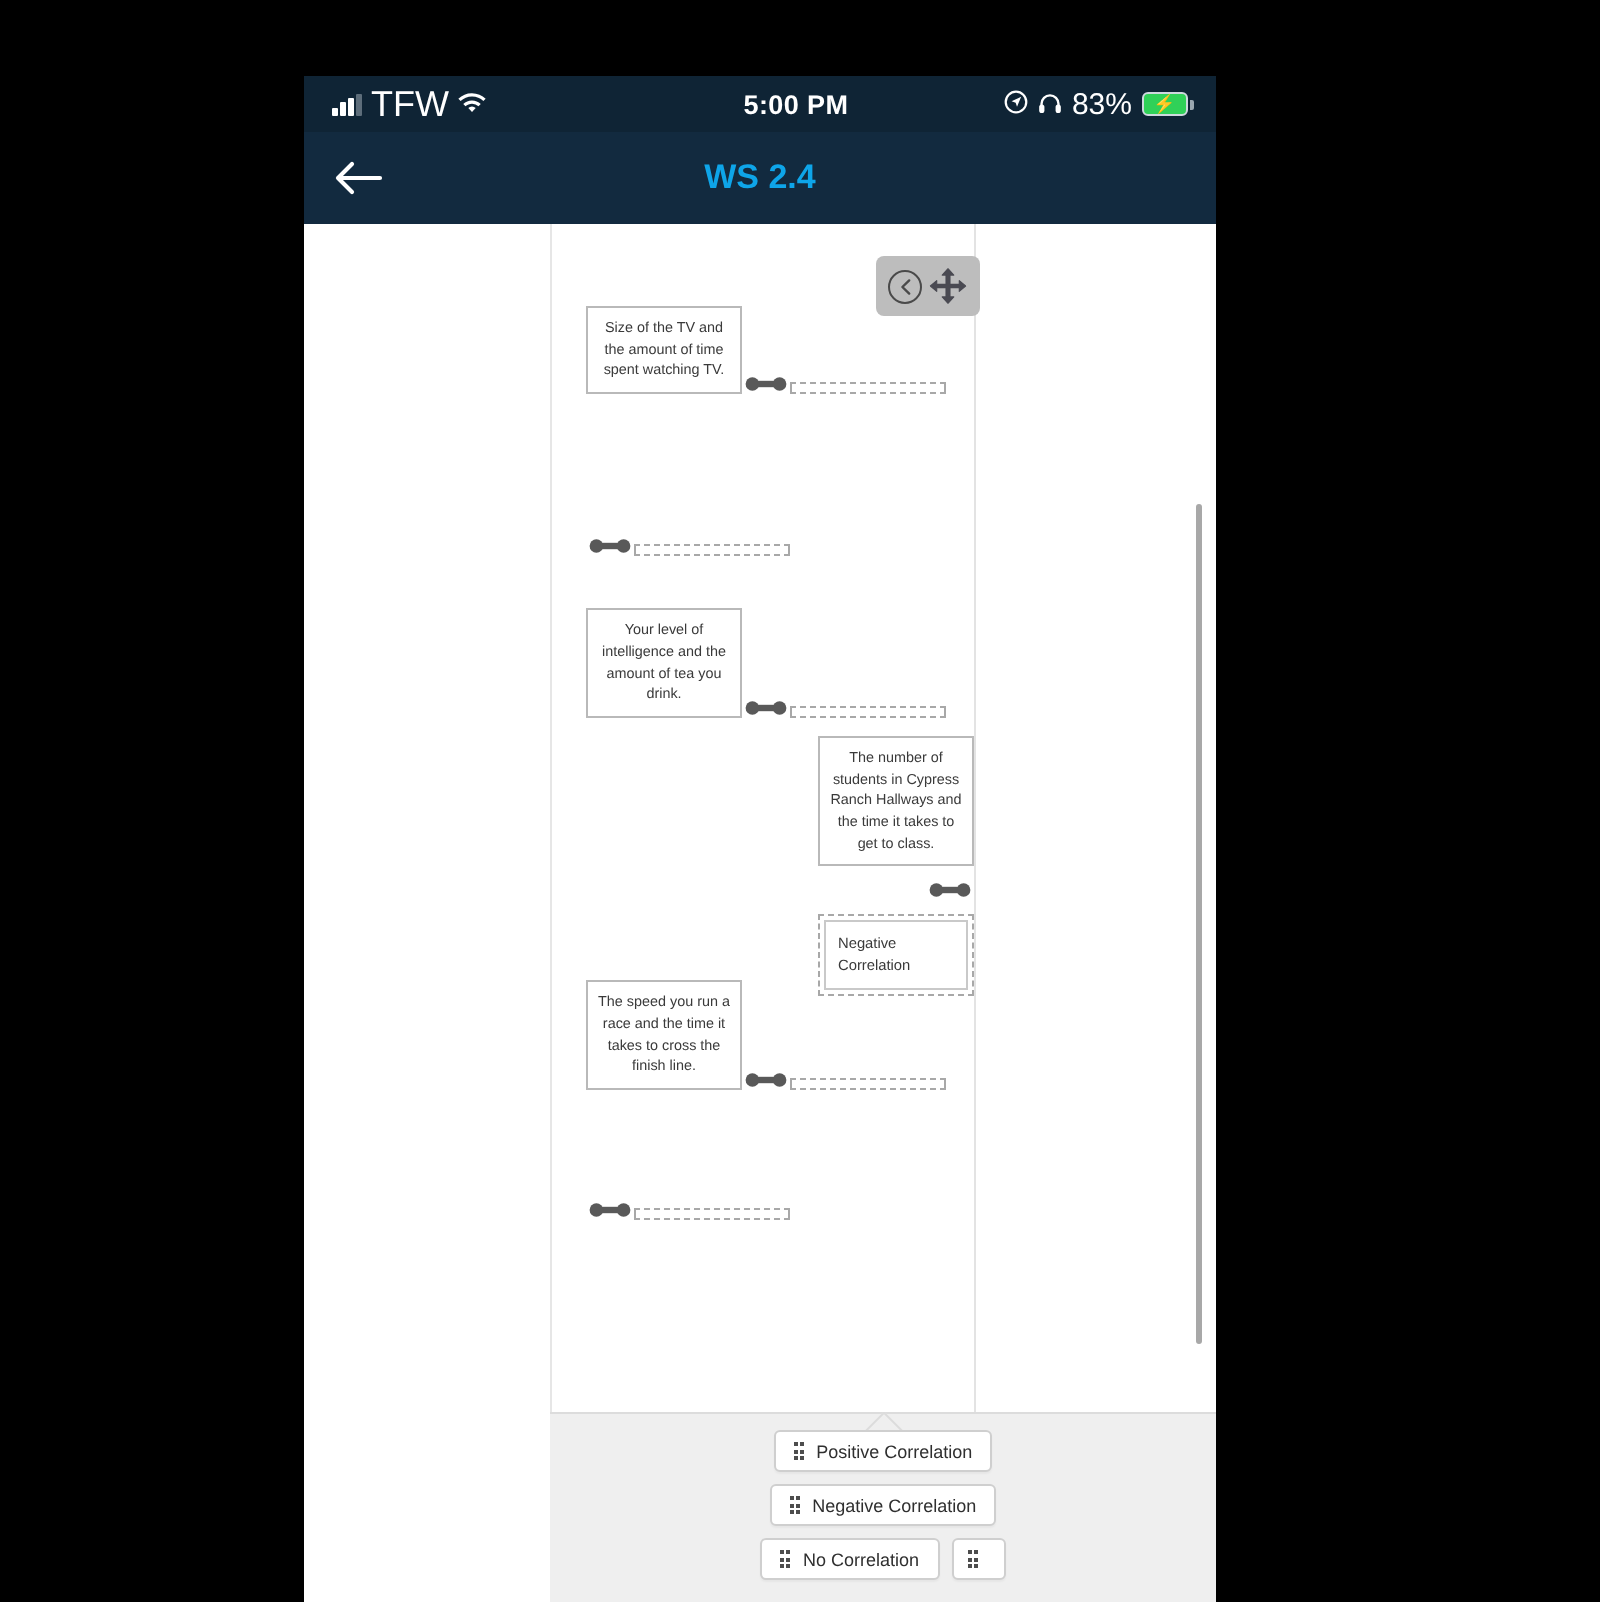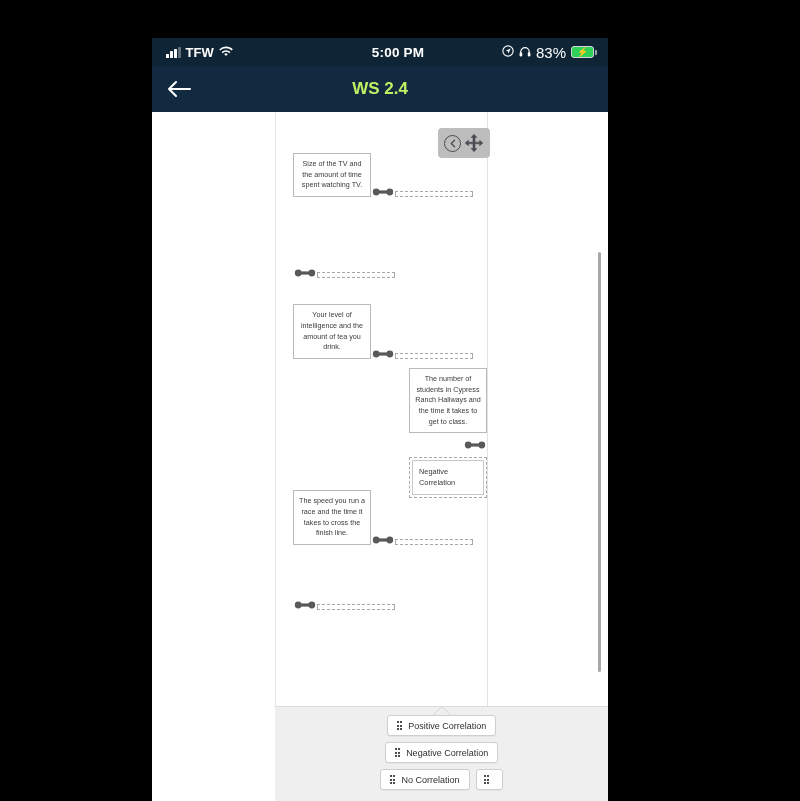--- a/index.html
+++ b/index.html
@@ -50,21 +50,21 @@
   #status-right {
     margin-left: auto; display: flex; align-items: center; gap: 5px;
     flex: 0 0 auto; z-index: 2;
   }
   .sig-bars { display: flex; align-items: flex-end; gap: 1.5px; height: 11px; }
   .sig-bars i { display: block; width: 2.5px; background: #ffffff; border-radius: .5px; }
   .sig-bars i:nth-child(1) { height: 4px; }
   .sig-bars i:nth-child(2) { height: 6.5px; }
   .sig-bars i:nth-child(3) { height: 9px; }
   .sig-bars i:nth-child(4) { height: 11px; background: #5d6d7a; }
-  .carrier { font-size: 13px; font-weight: bold; text-align: right; }
+  .carrier { font-size: 18px; font-weight: normal; text-align: right; }
   .battery-pct { font-size: 15px; font-weight: normal; }
   .battery {
     position: relative; width: 23px; height: 11.5px;
     border: 1.2px solid #cfd8de; border-radius: 3px;
     background: #30d158; display: flex; align-items: center; justify-content: center;
   }
   .battery::after {
     content: ""; position: absolute; right: -3.5px; top: 3px;
     width: 2px; height: 5px; background: #9aa7b0; border-radius: 0 1px 1px 0;
   }
@@ -78,21 +78,21 @@
     display: flex; align-items: center;
   }
   #back-btn {
     width: 54px; height: 46px;
     display: flex; align-items: center; justify-content: center;
     cursor: pointer;
   }
   #nav-title {
     position: absolute; left: 0; right: 0;
     text-align: center;
-    color: #bef264; font-size: 17px; font-weight: bold;
+    color: #0ea5e9; font-size: 17px; font-weight: bold;
     pointer-events: none;
   }
 
   
   #scroll-area {
     position: relative;
     height: calc(763px - 28px - 46px);
     background: #ffffff;
     overflow: hidden;
   }

